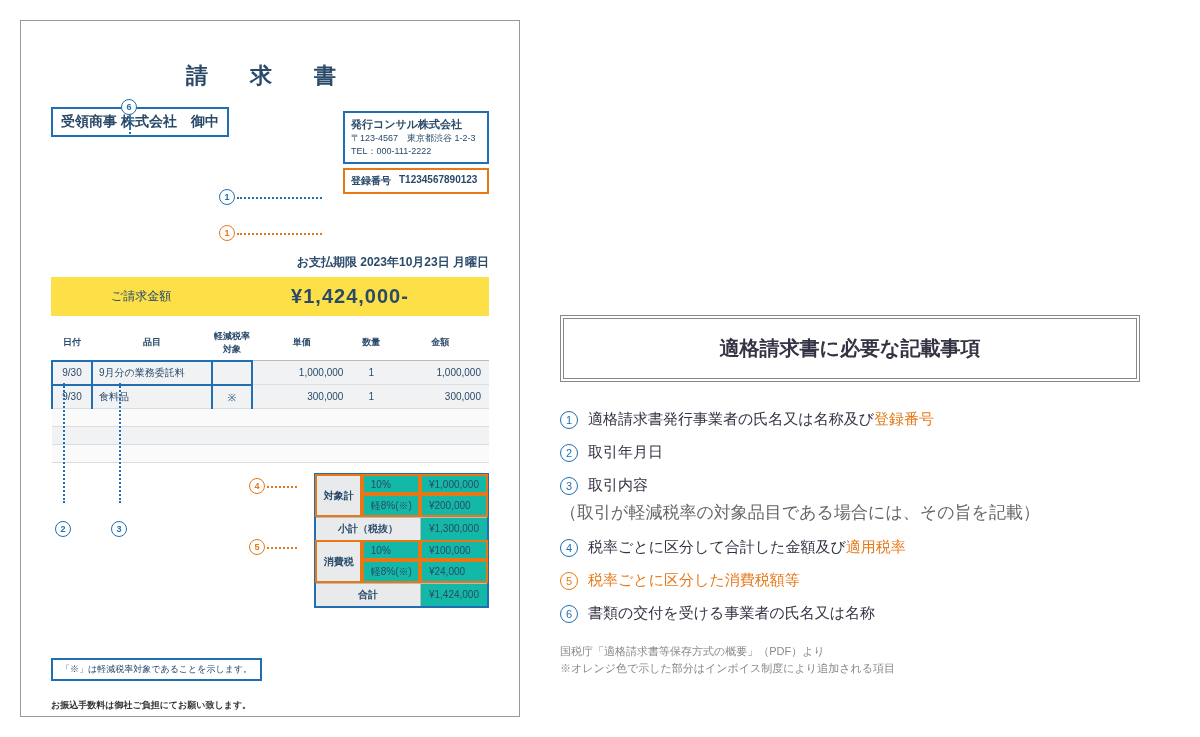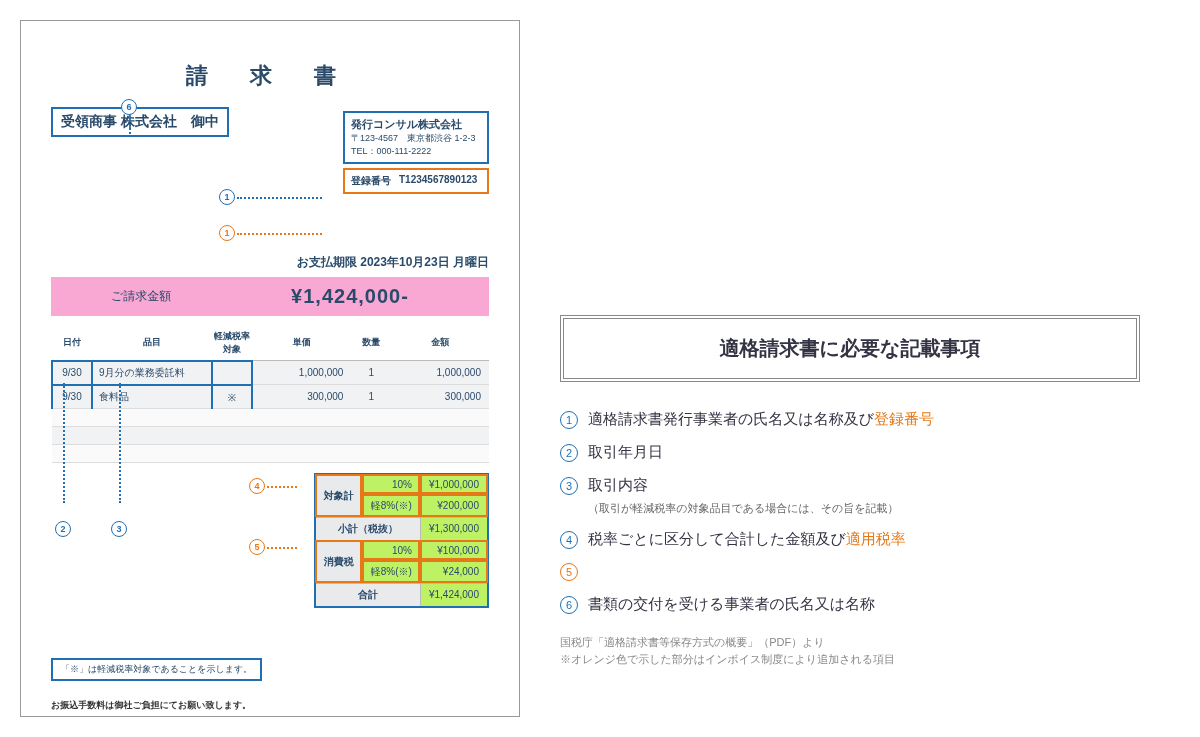--- a/index.html
+++ b/index.html
@@ -72,21 +72,21 @@
   .clear { clear: both; }
   .due-row {
     margin-top: 60px;
     text-align: right;
     font-size: 12px;
     font-weight: bold;
     color: #2a4a6a;
   }
   .due-row .lbl { margin-right: 0; }
   .total-bar {
-    background: #f9a8d4;
+    background: #fde047;
     padding: 8px 10px;
     display: flex;
     align-items: center;
     margin-top: 6px;
   }
   .total-bar .lbl {
     font-size: 12px;
     color: #2a4a6a;
     width: 160px;
     text-align: center;
@@ -132,22 +132,22 @@
   }
   table.summary {
     border: 2px solid #1f6fb2;
     border-collapse: collapse;
     font-size: 10px;
     color: #2a4a6a;
   }
   table.summary td, table.summary th {
     border: 1px solid #bbb;
     padding: 4px 8px;
-    text-align: right;
-    background: #bef264;
+    text-align: left;
+    background: #14b8a6;
   }
   table.summary .hdr {
     text-align: center;
     font-weight: bold;
     background: #e8eaec;
   }
   table.summary .orange-row td, table.summary .orange-row th {
     outline: 2px solid #e67817;
     outline-offset: -2px;
   }
@@ -227,23 +227,22 @@
     display: inline-flex;
     align-items: center;
     justify-content: center;
     font-size: 11px;
     flex-shrink: 0;
   }
   .side-list .blue .num { color:#1f6fb2; border-color:#1f6fb2; }
   .side-list .orange .num { color:#e67817; border-color:#e67817; }
   .side-list .orange .text { color:#e67817; }
   .side-list .sub {
-    font-size: 11px;
+    font-size: 17px;
     color:#666;
-    margin-left: 28px;
     margin-top: -8px;
     margin-bottom: 10px;
   }
   .hl { color:#e67817; }
   .source {
     font-size: 11px;
     color: #888;
     margin-top: 20px;
     line-height: 1.5;
   }
@@ -415,20 +414,21 @@
         <span class="num">3</span>
         <span class="text">取引内容</span>
       </div>
     <div class="sub">（取引が軽減税率の対象品目である場合には、その旨を記載）</div>
     <div class="row blue">
         <span class="num">4</span>
         <span class="text"><span>税率ごとに区分して合計した金額及び</span><span class="hl">適用税率</span></span>
       </div>
     <div class="row orange">
         <span class="num">5</span>
+        <span class="text">税率ごとに区分した消費税額等</span>
       </div>
     <div class="row blue">
         <span class="num">6</span>
         <span class="text">書類の交付を受ける事業者の氏名又は名称</span>
       </div>
   </div>
   <div class="source">
     <div>国税庁「適格請求書等保存方式の概要」（PDF）より</div>
     <div>※オレンジ色で示した部分はインボイス制度により追加される項目</div>
   </div>

